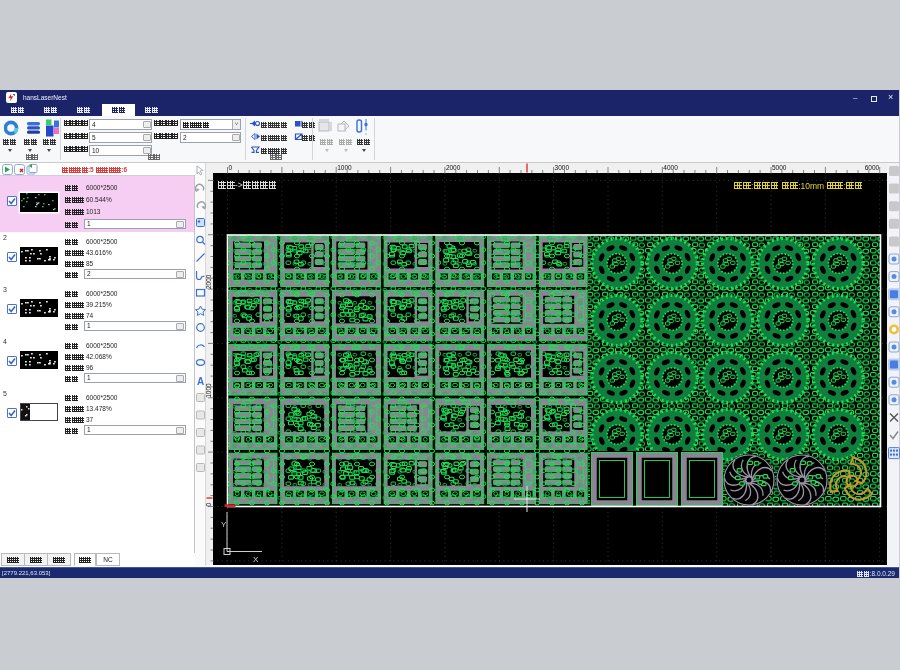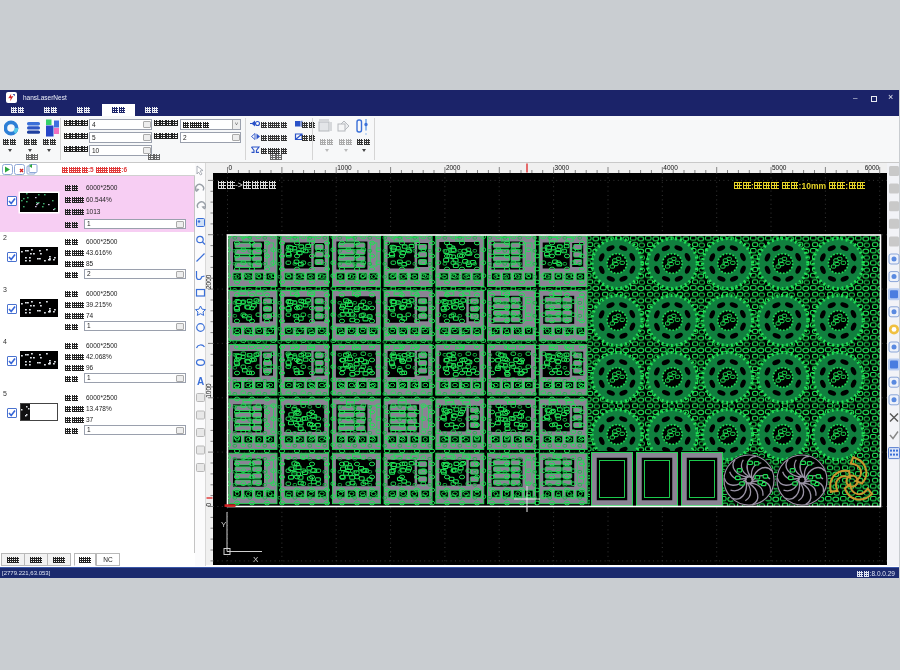--- a/index.html
+++ b/index.html
@@ -819,14 +819,14 @@
         <rect x="224" y="548.5" width="6" height="6"></rect>
       </g>
       <text x="221" y="527" font-size="8" fill="#cfcfcf">Y</text>
       <text x="253" y="562" font-size="8" fill="#cfcfcf">X</text>
       <g stroke="#e8e8e8" stroke-width="1">
         <line x1="514" y1="499" x2="540" y2="499"></line>
         <line x1="527" y1="486" x2="527" y2="512"></line>
       </g>
     </svg>
     <div class="abs" style="left:218px;top:90px;font-size:8.5px;color:#dcdcdc;"><i class="cj"></i><i class="cj"></i>-&gt;<i class="cj"></i><i class="cj"></i><i class="cj"></i><i class="cj"></i></div>
-    <div class="abs" style="left:734px;top:90.5px;font-size:8.5px;font-weight:bold;color:#e6d327;"><i class="cj"></i><i class="cj"></i>:<i class="cj"></i><i class="cj"></i><i class="cj"></i> <i class="cj"></i><i class="cj"></i>:10mm <i class="cj"></i><i class="cj"></i>:<i class="cj"></i><i class="cj"></i></div>
+    <div class="abs" style="left:734px;top:90.5px;font-size:8.5px;font-weight:normal;color:#e6d327;"><i class="cj"></i><i class="cj"></i>:<i class="cj"></i><i class="cj"></i><i class="cj"></i> <i class="cj"></i><i class="cj"></i>:10mm <i class="cj"></i><i class="cj"></i>:<i class="cj"></i><i class="cj"></i></div>
   </div>
 
 </body></html>

